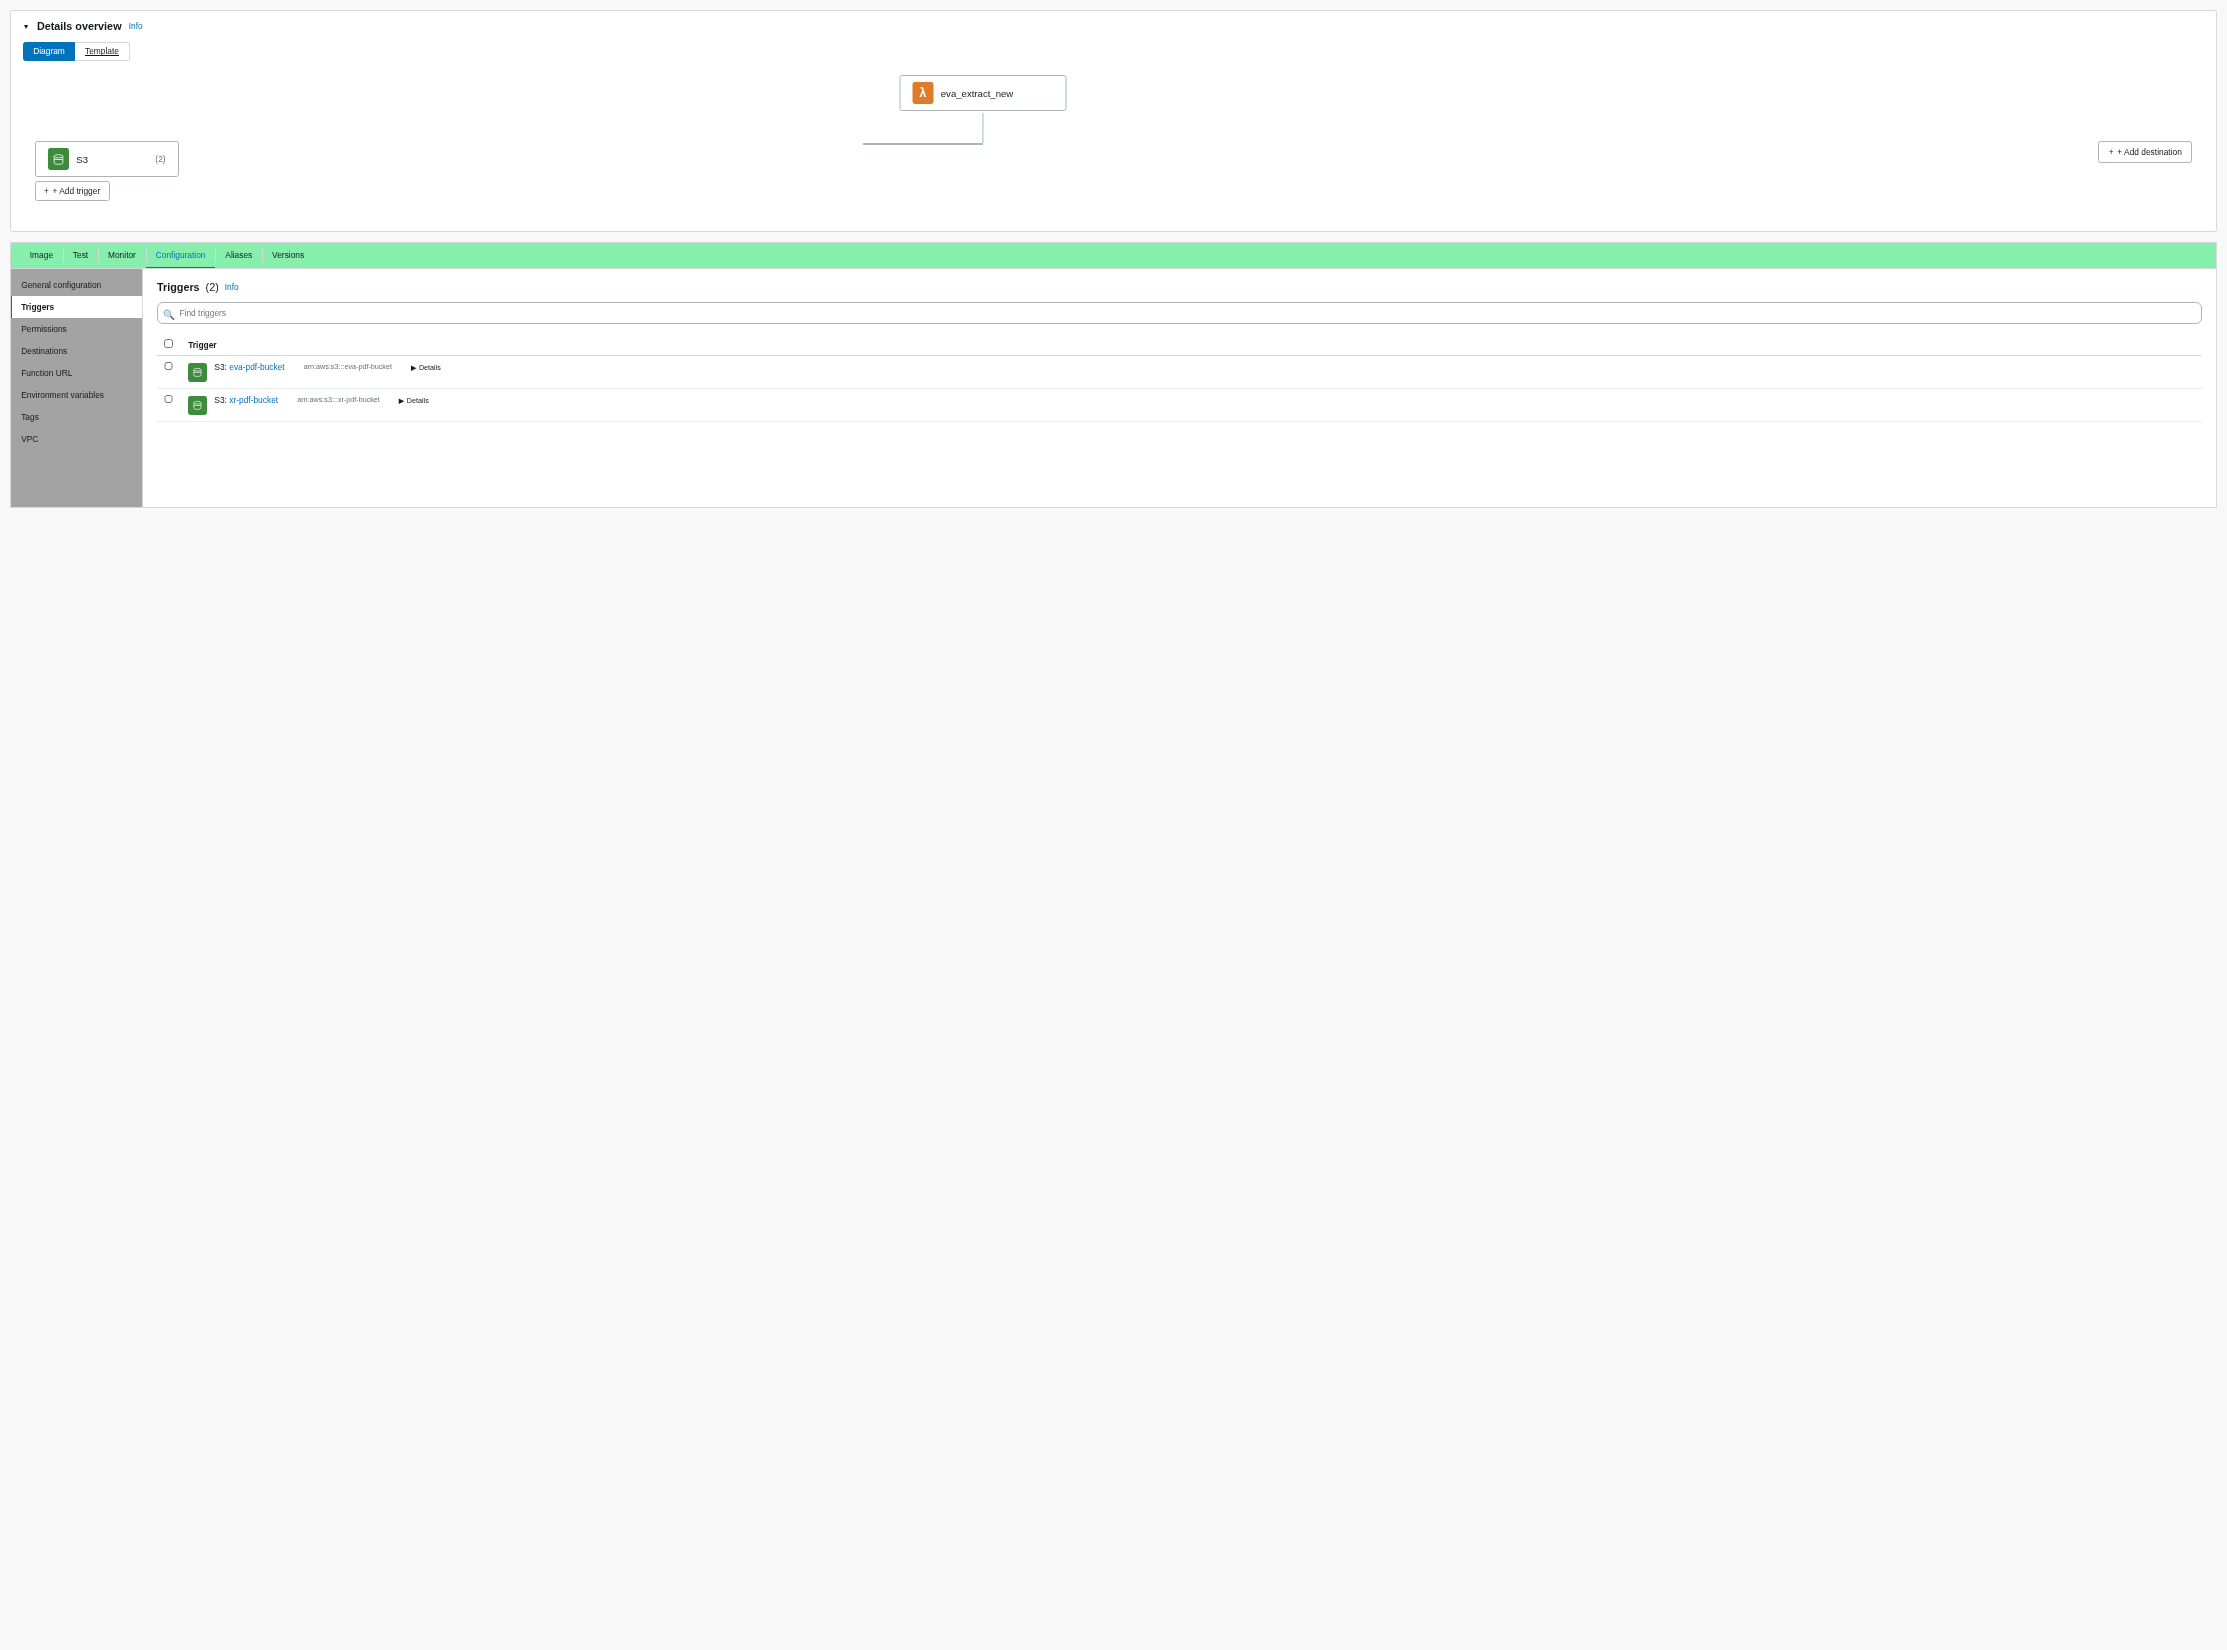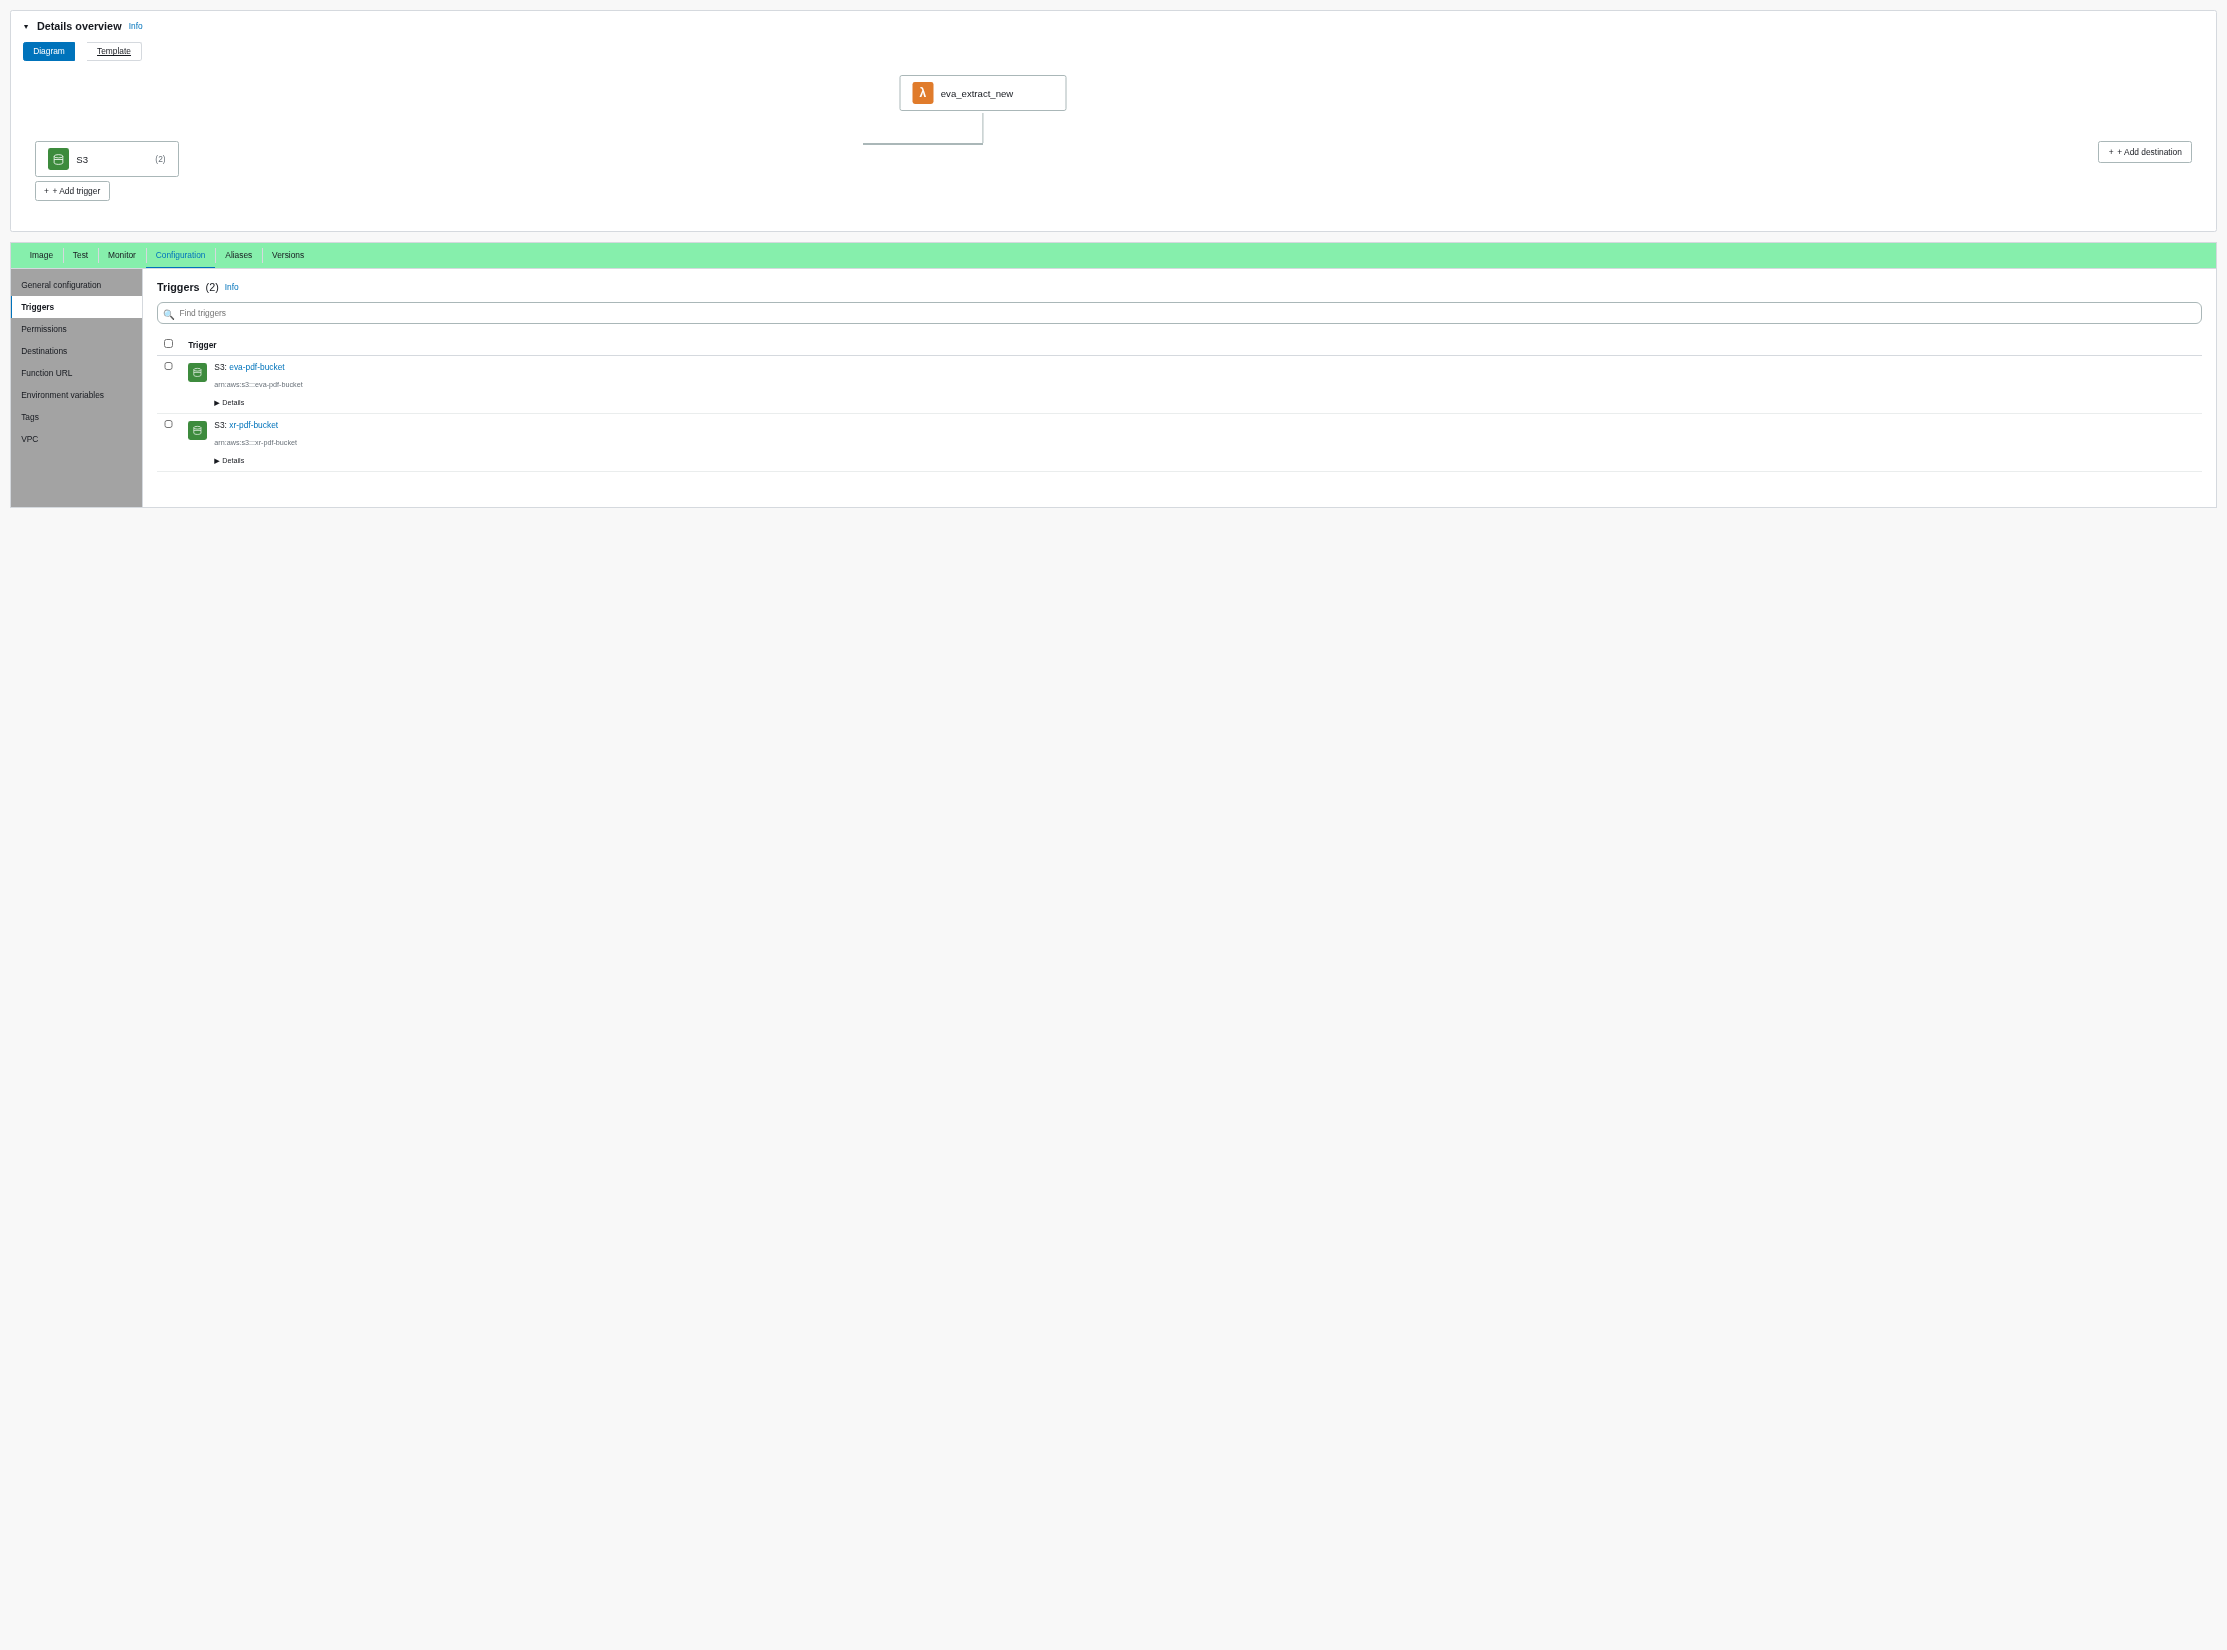--- a/index.html
+++ b/index.html
@@ -31,21 +31,21 @@
     .info-link {
       color: #0073bb;
       text-decoration: none;
       font-size: 8.4px;
     }
 
     
     .view-tabs {
       display: flex;
       margin-bottom: 14.4px;
-      gap: 12px;
+      gap: 0;
     }
     .view-tab {
       padding: 3.6px 9.6px;
       border: 0.6px solid #d5d9de;
       background: #fff;
       cursor: pointer;
       font-size: 8.4px;
       color: #16191f;
     }
     .view-tab:first-child { border-radius: 2.4px 0 0 2.4px; }
@@ -314,21 +314,21 @@
       background: #3d8b3d;
       border-radius: 2.4px;
       display: flex;
       align-items: center;
       justify-content: center;
       color: #fff;
       font-size: 9.6px;
       flex-shrink: 0;
       margin-top: 1.2px;
     }
-    .trigger-info { display: flex; flex-direction: column; gap: 8px; }
+    .trigger-info { display: flex; flex-direction: row; gap: 19px; }
     .trigger-name-link {
       color: #0073bb;
       text-decoration: none;
       font-size: 8.4px;
       font-weight: 500;
     }
     .trigger-arn {
       font-size: 7.2px;
       color: #687078;
     }

